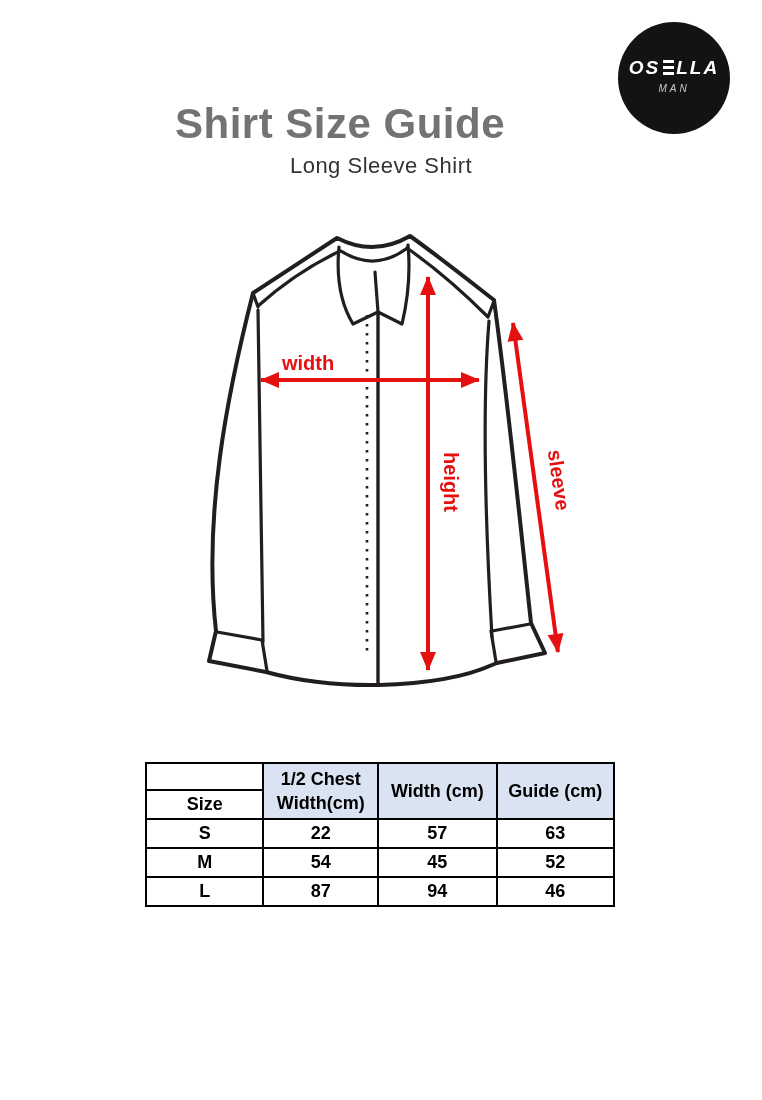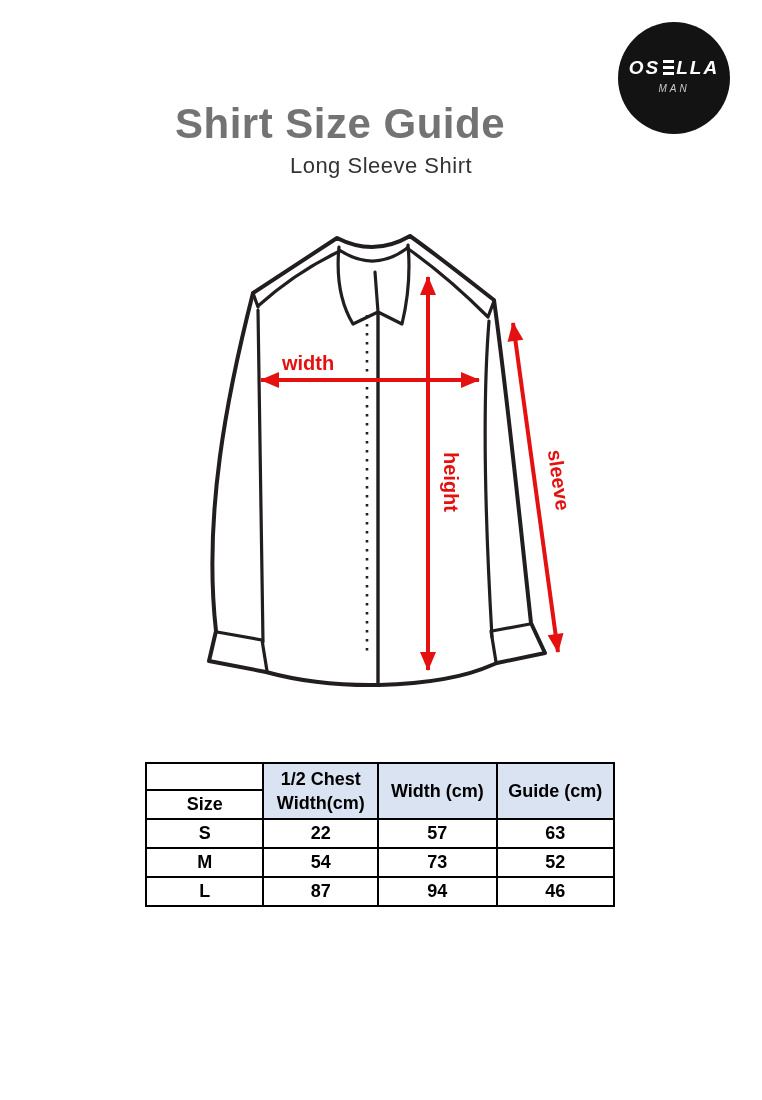--- a/index.html
+++ b/index.html
@@ -137,21 +137,21 @@
       </tr>
       <tr class="row-data">
         <td>S</td>
         <td>22</td>
         <td>57</td>
         <td>63</td>
       </tr>
       <tr class="row-data">
         <td>M</td>
         <td>54</td>
-        <td>73</td>
+        <td>45</td>
         <td>52</td>
       </tr>
       <tr class="row-data">
         <td>L</td>
         <td>87</td>
         <td>94</td>
         <td>46</td>
       </tr>
     </tbody>
   </table>

